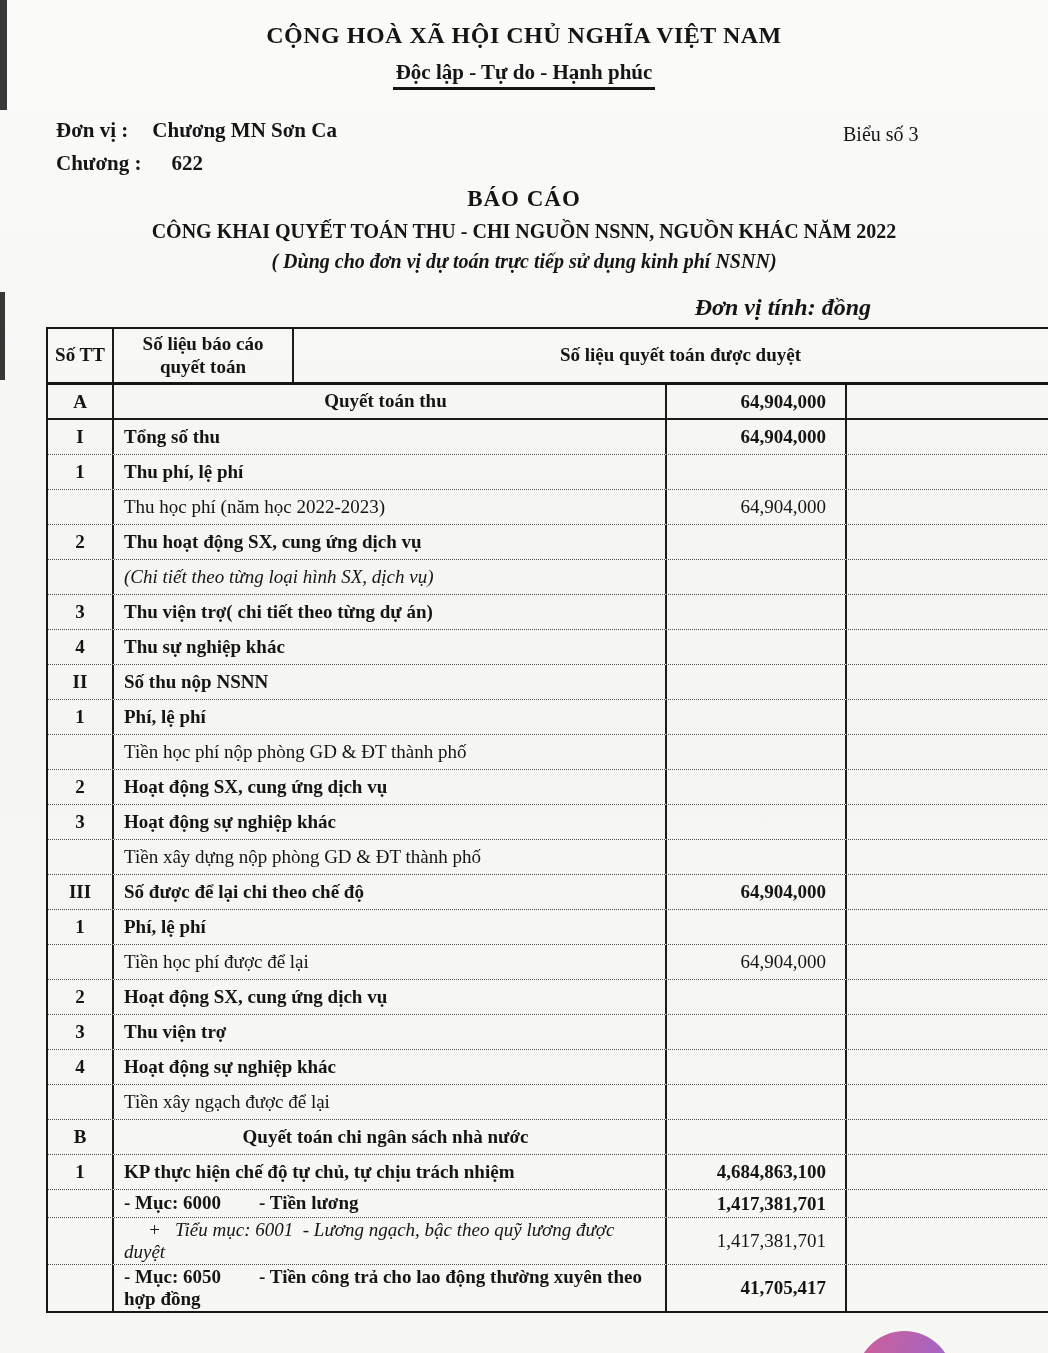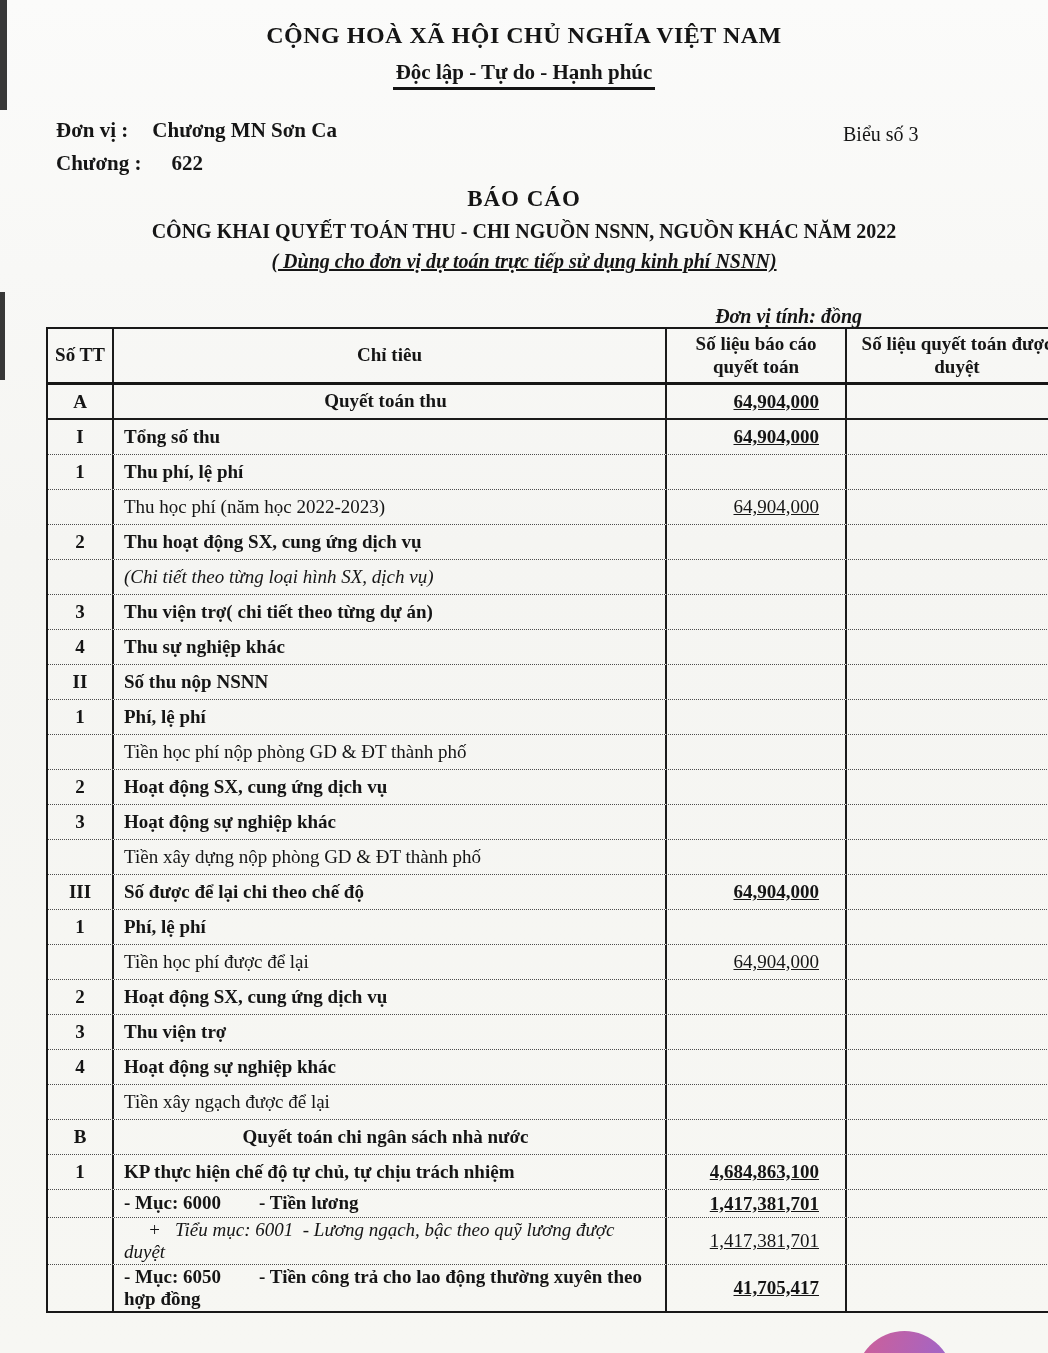--- a/index.html
+++ b/index.html
@@ -28,41 +28,41 @@
   .unit-line { position: absolute; top: 118px; left: 56px; font-size: 21px; font-weight: 700; }
   .unit-line .val { margin-left: 24px; }
   .chapter-line { position: absolute; top: 151px; left: 56px; font-size: 21px; font-weight: 700; }
   .chapter-line .val { margin-left: 30px; }
   .form-no { position: absolute; top: 123px; left: 843px; font-size: 20px; }
   .report-title { position: absolute; top: 186px; left: 0; width: 100%; text-align: center;
     font-size: 23px; font-weight: 700; letter-spacing: 1px; }
   .report-subtitle { position: absolute; top: 220px; left: 0; width: 100%; text-align: center;
     font-size: 20px; font-weight: 700; }
   .report-note { position: absolute; top: 250px; left: 0; width: 100%; text-align: center;
-    font-size: 20px; font-weight: 700; font-style: italic; text-decoration: underline; }
-  .uom { position: absolute; top: 294px; right: 186px; font-size: 20px; font-weight: 700; font-style: italic; margin-top: 11px; }
+    font-size: 20px; font-weight: 700; font-style: italic; }
+  .uom { position: absolute; top: 294px; right: 177px; font-size: 24px; font-weight: 700; font-style: italic; }
 
   
   .rtable { position: absolute; top: 327px; left: 46px; width: 1023px;
     border: 2px solid #181818; background: transparent; font-size: 19px; }
   .thead { display: flex; height: 56px; border-bottom: 3px solid #161616; font-weight: 700; }
   .thead .cell { display: flex; align-items: center; justify-content: center;
     text-align: center; line-height: 1.18; padding: 2px 4px; }
   .cell { display: flex; align-items: center; }
   .w-no { width: 66px; border-right: 2px solid #1b1b1b; }
   .w-label { width: 553px; border-right: 2px solid #1b1b1b; }
   .w-v1 { width: 180px; border-right: 2px solid #1b1b1b; }
   .w-v2 { flex: 1; }
   .trow { display: flex; height: 35px; border-bottom: 1px dotted #4d4d4d; }
   .trow:last-child { border-bottom: none; }
   .trow.solid-sep { border-bottom: 2px solid #1b1b1b; }
   .c-no { justify-content: center; font-weight: 700; }
   .c-label { padding: 1px 18px 1px 10px; white-space: pre-wrap; line-height: 1.18;
     text-indent: var(--indent, 0px); }
-  .c-v1 { justify-content: flex-end; padding-right: 26px; text-decoration: underline; }
+  .c-v1 { justify-content: flex-end; padding-right: 19px; }
   .trow.bold .c-label, .trow.bold .c-v1, .trow.bold .c-v2 { font-weight: 700; }
   .trow.italic .c-label { font-style: italic; }
   .trow.center .c-label { justify-content: center; text-align: center; }
 
   
   .fab { position: absolute; left: 856px; top: 1331px; width: 97px; height: 97px;
     border-radius: 50%; background: linear-gradient(110deg, #c7609f 15%, #b263b5 50%, #9a66cf 85%);
     cursor: pointer; }
 </style>
 </head>
@@ -87,21 +87,20 @@
   </div>
 
   <div class="report-title">BÁO CÁO</div>
   <div class="report-subtitle">CÔNG KHAI QUYẾT TOÁN THU - CHI NGUỒN NSNN, NGUỒN KHÁC NĂM 2022</div>
   <div class="report-note">( Dùng cho đơn vị dự toán trực tiếp sử dụng kinh phí NSNN)</div>
   <div class="uom">Đơn vị tính:  đồng</div>
 
   <div class="rtable">
     <div class="thead">
       <div class="cell w-no">Số TT</div>
-      <div class="cell w-label">Chỉ tiêu</div>
       <div class="cell w-v1">Số liệu báo cáo quyết toán</div>
       <div class="cell w-v2">Số liệu quyết toán được duyệt</div>
     </div>
     <div>
         <div class="trow bold center solid-sep">
           <div class="cell w-no c-no">A</div>
           <div class="cell w-label c-label">Quyết toán thu</div>
           <div class="cell w-v1 c-v1">64,904,000</div>
           <div class="cell w-v2 c-v2"></div>
         </div>

